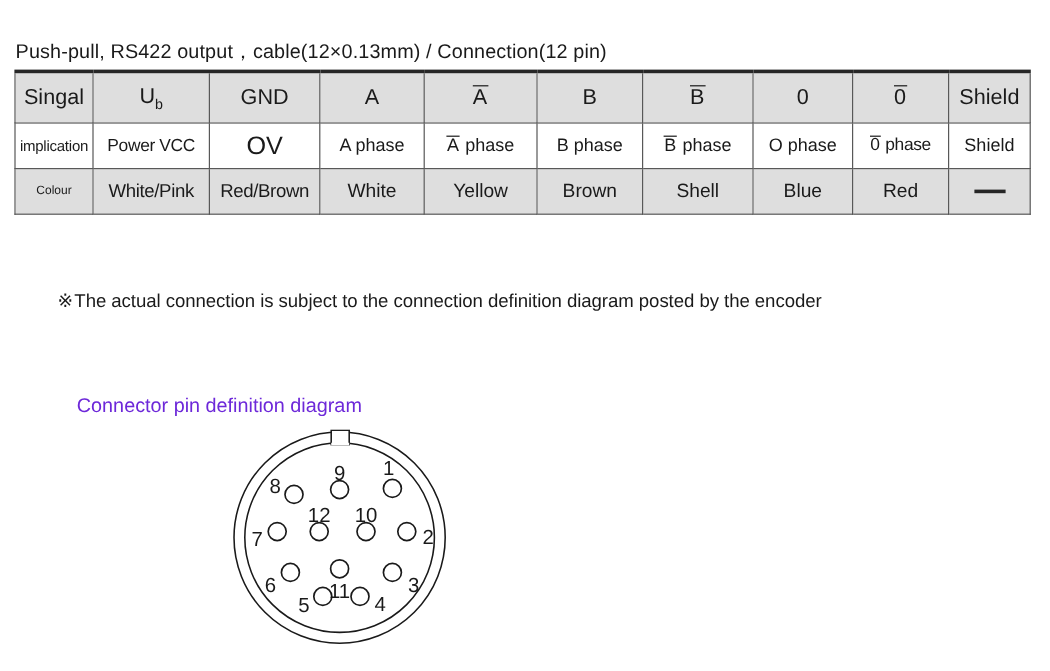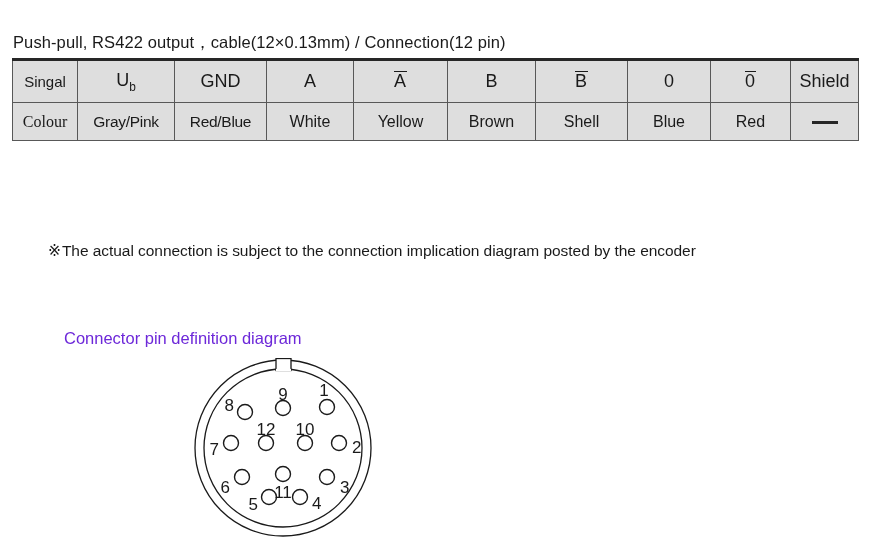--- a/index.html
+++ b/index.html
@@ -55,23 +55,23 @@
   .pinout-table tr.row-signal td {
     border-top: 3px solid #262626;
   }
 
   .row-signal td   { height: 41px; font-size: 18px; }
   .row-implication td { height: 37px; font-size: 15px; }
   .row-colour td   { height: 37px; font-size: 16px; }
   .row-pin td      { height: 43px; font-size: 22px; }
 
   
-  .row-signal td.col-label      { font-size: 15px; }
+  .row-signal td.col-label      { font-size: 18px; }
   .row-implication td.col-label { font-size: 12.5px; letter-spacing: -0.2px; }
-  .row-colour td.col-label      { font-size: 16px; font-family: Liberation Serif, serif; }
+  .row-colour td.col-label      { font-size: 10px; }
   .row-pin td.col-label         { font-size: 17px; }
 
   
   .row-implication td.tight { font-size: 14.5px; letter-spacing: -0.3px; }
   .row-colour td.tight     { font-size: 15.5px; letter-spacing: -0.3px; }
 
   
   .row-implication td.big { font-size: 21px; letter-spacing: 0; }
 
   
@@ -147,37 +147,49 @@
       <td>U<span class="sub">b</span></td>
       <td>GND</td>
       <td>A</td>
       <td><span class="ovl">A</span></td>
       <td>B</td>
       <td><span class="ovl">B</span></td>
       <td>0</td>
       <td><span class="ovl">0</span></td>
       <td>Shield</td>
     </tr>
+    <tr class="row-implication row-plain">
+      <td class="col-label">implication</td>
+      <td class="tight">Power VCC</td>
+      <td class="big">OV</td>
+      <td>A phase</td>
+      <td><span class="ovl">A</span> phase</td>
+      <td>B phase</td>
+      <td><span class="ovl">B</span> phase</td>
+      <td>O phase</td>
+      <td class="tight"><span class="ovl">0</span> phase</td>
+      <td>Shield</td>
+    </tr>
     <tr class="row-colour row-shaded">
       <td class="col-label">Colour</td>
-      <td class="tight">Gray/Pink</td>
-      <td class="tight">Red/Blue</td>
+      <td class="tight">White/Pink</td>
+      <td class="tight">Red/Brown</td>
       <td>White</td>
       <td>Yellow</td>
       <td>Brown</td>
       <td>Shell</td>
       <td>Blue</td>
       <td>Red</td>
       <td><span class="dash-mark"></span></td>
     </tr>
   </tbody>
 </table>
 
 <div class="footnote">
-  <span class="mark">※</span><span>The actual connection is subject to the connection implication diagram posted by the encoder</span>
+  <span class="mark">※</span><span>The actual connection is subject to the connection definition diagram posted by the encoder</span>
 </div>
 
 <div class="diagram-caption">Connector pin definition diagram</div>
 
 <div class="connector-diagram">
   <svg id="connector-svg" width="182" height="182" viewBox="0 0 182 182">
 
     <circle id="ring-outer" cx="90" cy="90" r="88" fill="#ffffff" stroke="#1a1a1a" stroke-width="1.3"></circle>
 
     <circle id="ring-inner" cx="90" cy="90" r="79" fill="#ffffff" stroke="#1a1a1a" stroke-width="1.3"></circle>

